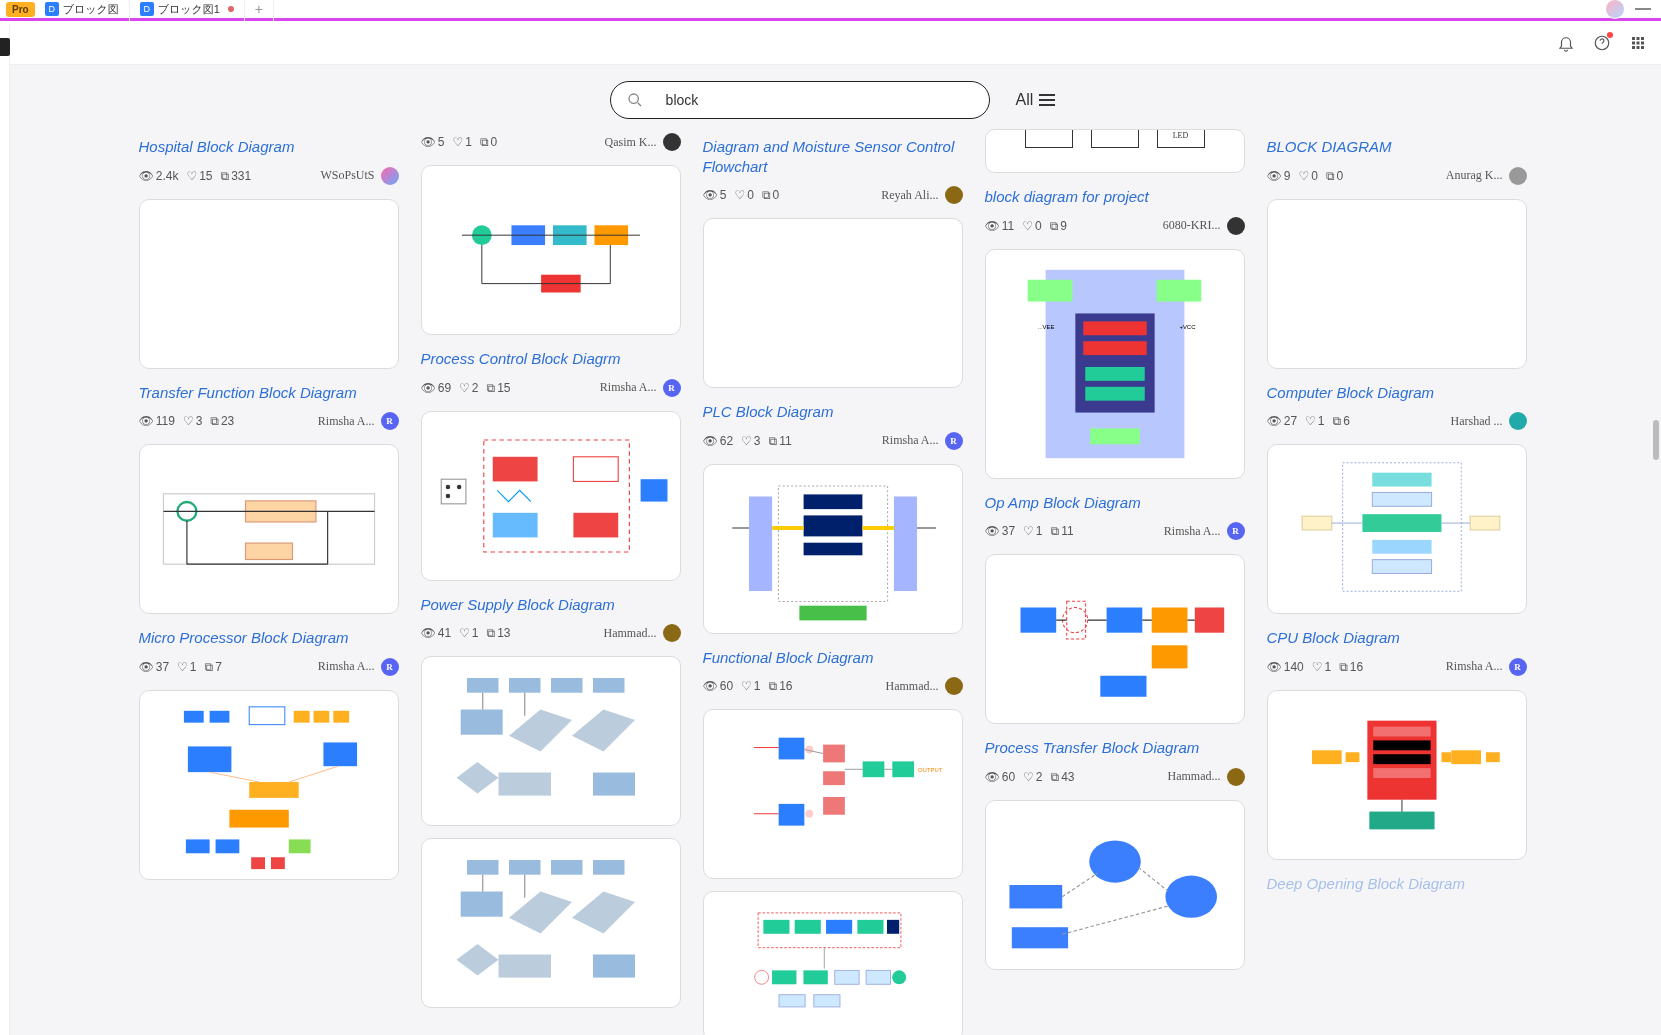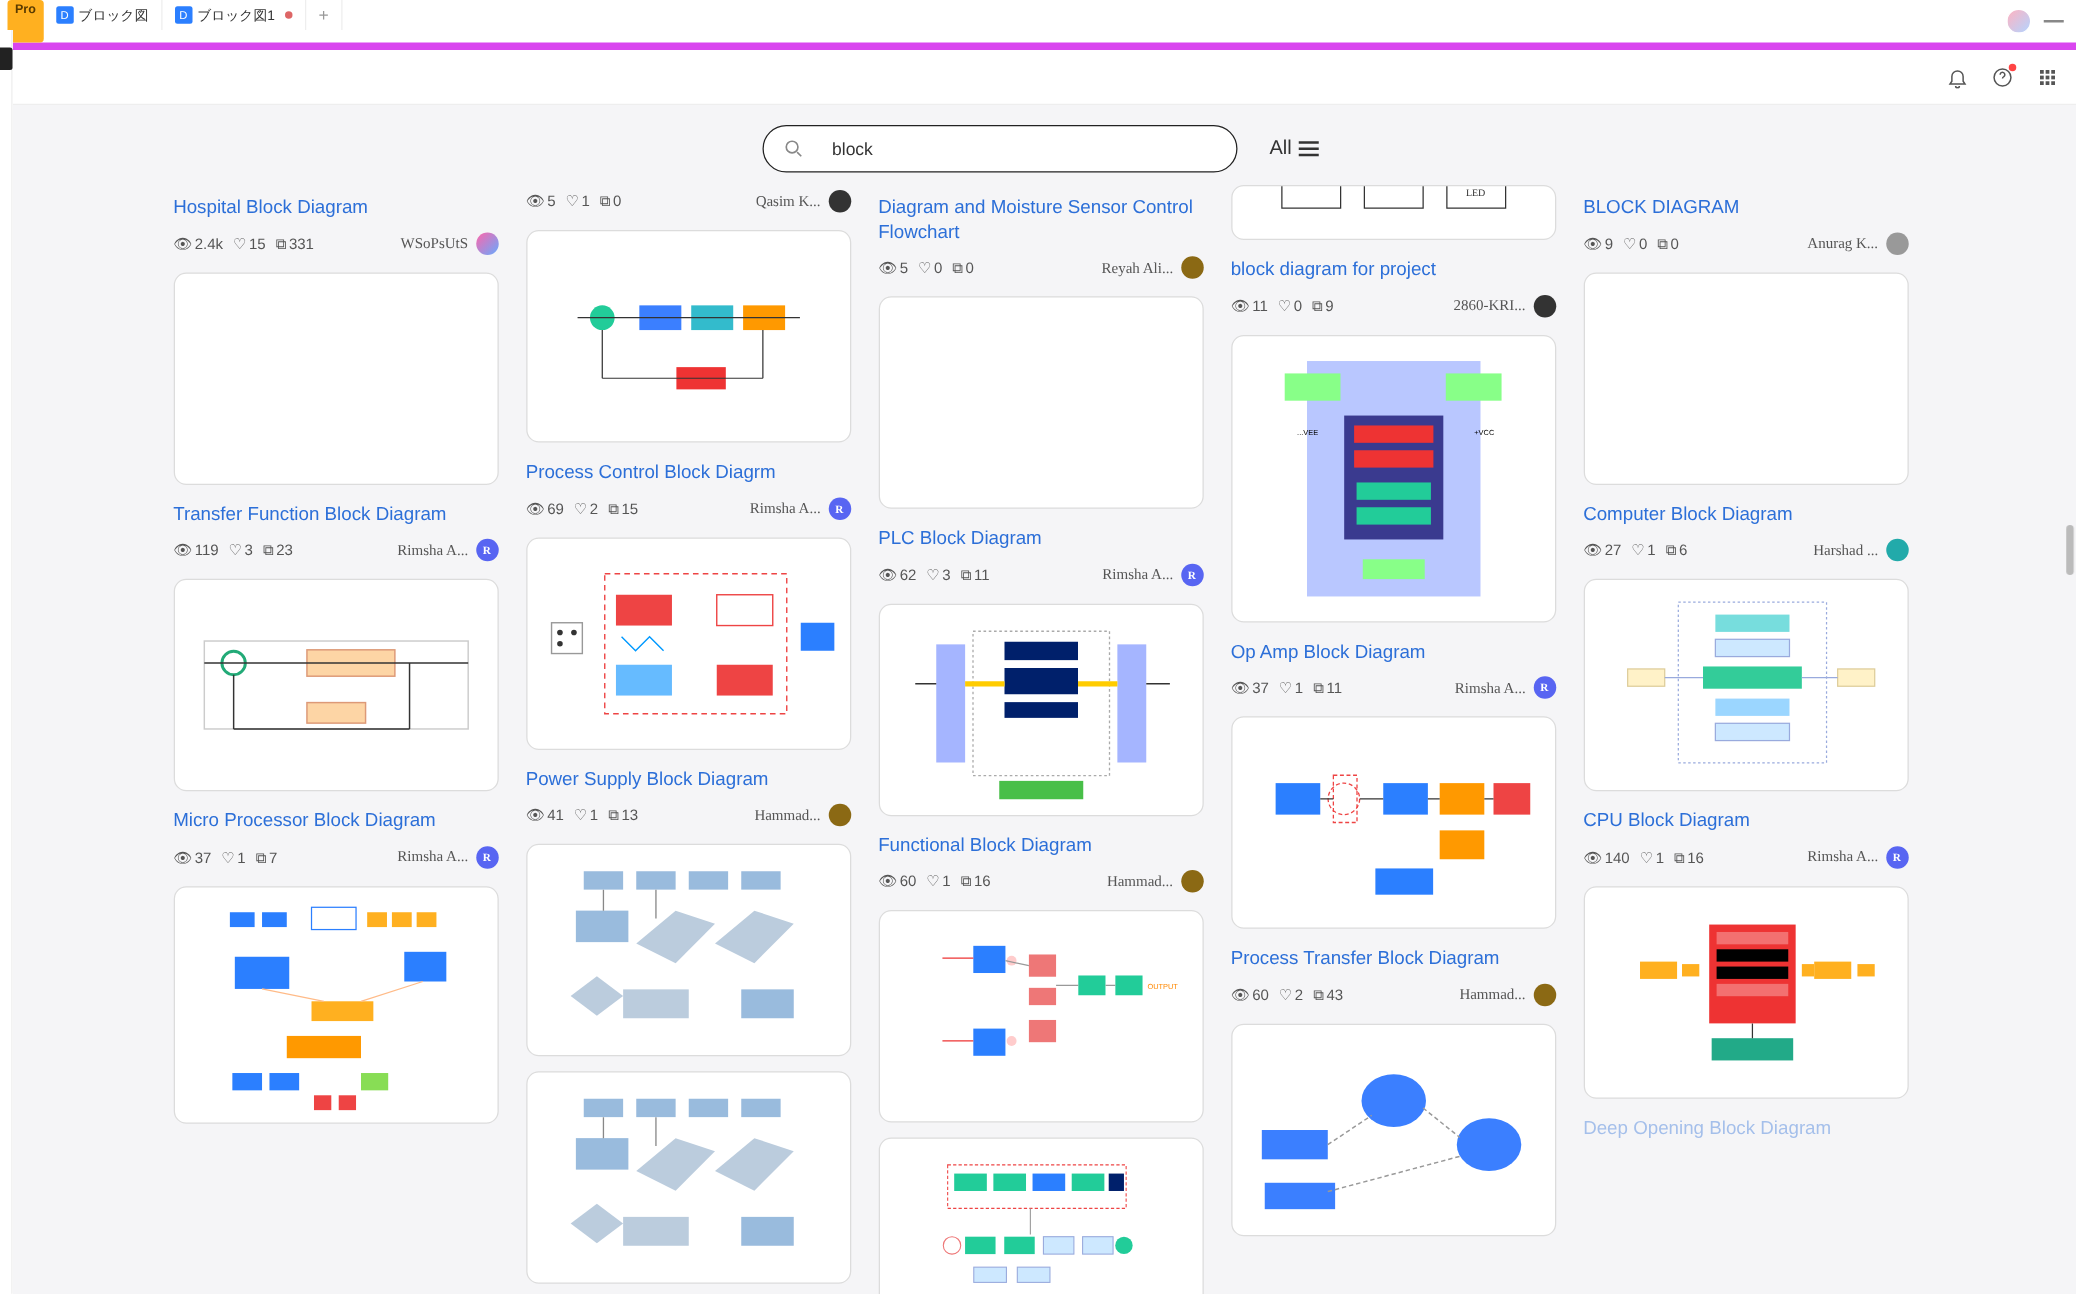--- a/index.html
+++ b/index.html
@@ -1,17 +1,17 @@
 <!DOCTYPE html>
 <html><head>
 <meta charset="utf-8">
 <style>
 * { margin: 0; padding: 0; box-sizing: border-box; }
 body { font-family: -apple-system, BlinkMacSystemFont, "Segoe UI", sans-serif; background: #f5f5f7; color: #333; overflow-x: hidden; }
-.titlebar { height: 40px; background: #fff; display: flex; border-bottom: 6px solid #d946ef; }
+.titlebar { height: 21px; background: #fff; display: flex; align-items: center; border-bottom: 3px solid #d946ef; }
 .pro-badge { background: #ffb020; color: #5a3b00; font-size: 10px; font-weight: 700; padding: 2px 6px; border-radius: 3px; margin-left: 6px; }
 .tab { display: flex; align-items: center; gap: 4px; padding: 0 10px; height: 24px; font-size: 11px; cursor: pointer; border-right: 1px solid #eee; }
 .tab .doc-icon { width: 14px; height: 14px; background: #2b7fff; border-radius: 2px; display: flex; align-items: center; justify-content: center; color: #fff; font-size: 9px; }
 .tab .dot { width: 6px; height: 6px; border-radius: 50%; background: #d66; margin-left: 4px; }
 .tab.add { font-size: 14px; color: #999; }
 .titlebar-right { margin-left: auto; display: flex; align-items: center; gap: 10px; padding-right: 10px; }
 .avatar-circle { width: 20px; height: 20px; border-radius: 50%; background: linear-gradient(135deg,#ffb3c1,#b3d4ff); border: 1px solid #fff; }
 .min-icon { width: 16px; height: 2px; background: #888; }
 
 .topbar { height: 44px; background: #fff; display: flex; align-items: center; justify-content: flex-end; gap: 18px; padding-right: 14px; border-bottom: 1px solid #eee; }
@@ -24,21 +24,21 @@
 .search-row { display: flex; align-items: center; justify-content: center; gap: 26px; margin-bottom: 10px; }
 .search-box { display: flex; align-items: center; gap: 23px; width: 380px; height: 38px; border: 1.2px solid #222; border-radius: 20px; padding: 0 16px; background: #fff; }
 .search-box input { border: none; outline: none; font-size: 14px; flex: 1; color: #333; }
 .filter-all { display: flex; align-items: center; gap: 6px; font-size: 16px; cursor: pointer; color: #333; }
 .hamburger { display: inline-flex; flex-direction: column; gap: 3px; }
 .hamburger span { width: 16px; height: 2px; background: #333; }
 
 .columns { display: flex; gap: 22px; align-items: flex-start; }
 .col { flex: 1; display: flex; flex-direction: column; gap: 6px; min-width: 0; }
 
-.card-title { font-size: 15px; color: #2c6fd8; margin-top: 8px; cursor: pointer; line-height: 1.3; }
+.card-title { font-size: 15px; color: #2c6fd8; margin-top: 8px; cursor: pointer; line-height: 1.3; font-style: italic; }
 .meta-row { display: flex; align-items: center; font-size: 12px; color: #555; gap: 10px; margin: 4px 0 8px 0; }
 .meta-left { display: flex; align-items: center; gap: 8px; }
 .meta-left span { display: flex; align-items: center; gap: 2px; }
 .meta-right { margin-left: auto; display: flex; align-items: center; gap: 6px; max-width: 110px; font-family: Liberation Serif, serif; }
 .meta-right .author { white-space: nowrap; overflow: hidden; text-overflow: ellipsis; font-size: 12px; color: #555; }
 .ava { width: 18px; height: 18px; border-radius: 50%; background: #ccc; flex-shrink: 0; display: flex; align-items: center; justify-content: center; font-size: 9px; color: #fff; font-weight: 600; }
 .ava.r { background: #5865f2; }
 .ava.grad { background: linear-gradient(135deg,#f6a,#6af); }
 .ava.dark { background: #333; }
 .ava.brown { background: #8b6914; }
@@ -492,21 +492,21 @@
       <span>
               <span class="ico">♡</span>
               <span>0</span>
             </span>
       <span>
               <span class="ico">⧉</span>
               <span>9</span>
             </span>
     </div>
     <div class="meta-right">
-      <span class="author">2860-KRI...</span>
+      <span class="author">6080-KRI...</span>
       <span class="ava dark"></span>
     </div>
   </div>
         <div class="thumb tall">
           <svg viewBox="0 0 220 230">
             <rect x="40" y="20" width="140" height="190" fill="#b9c7ff"></rect>
             <rect x="22" y="30" width="45" height="22" fill="#8f8"></rect>
             <rect x="152" y="30" width="45" height="22" fill="#8f8"></rect>
             <rect x="70" y="64" width="80" height="100" fill="#3a3a8f"></rect>
             <rect x="78" y="72" width="64" height="14" fill="#e33"></rect>

